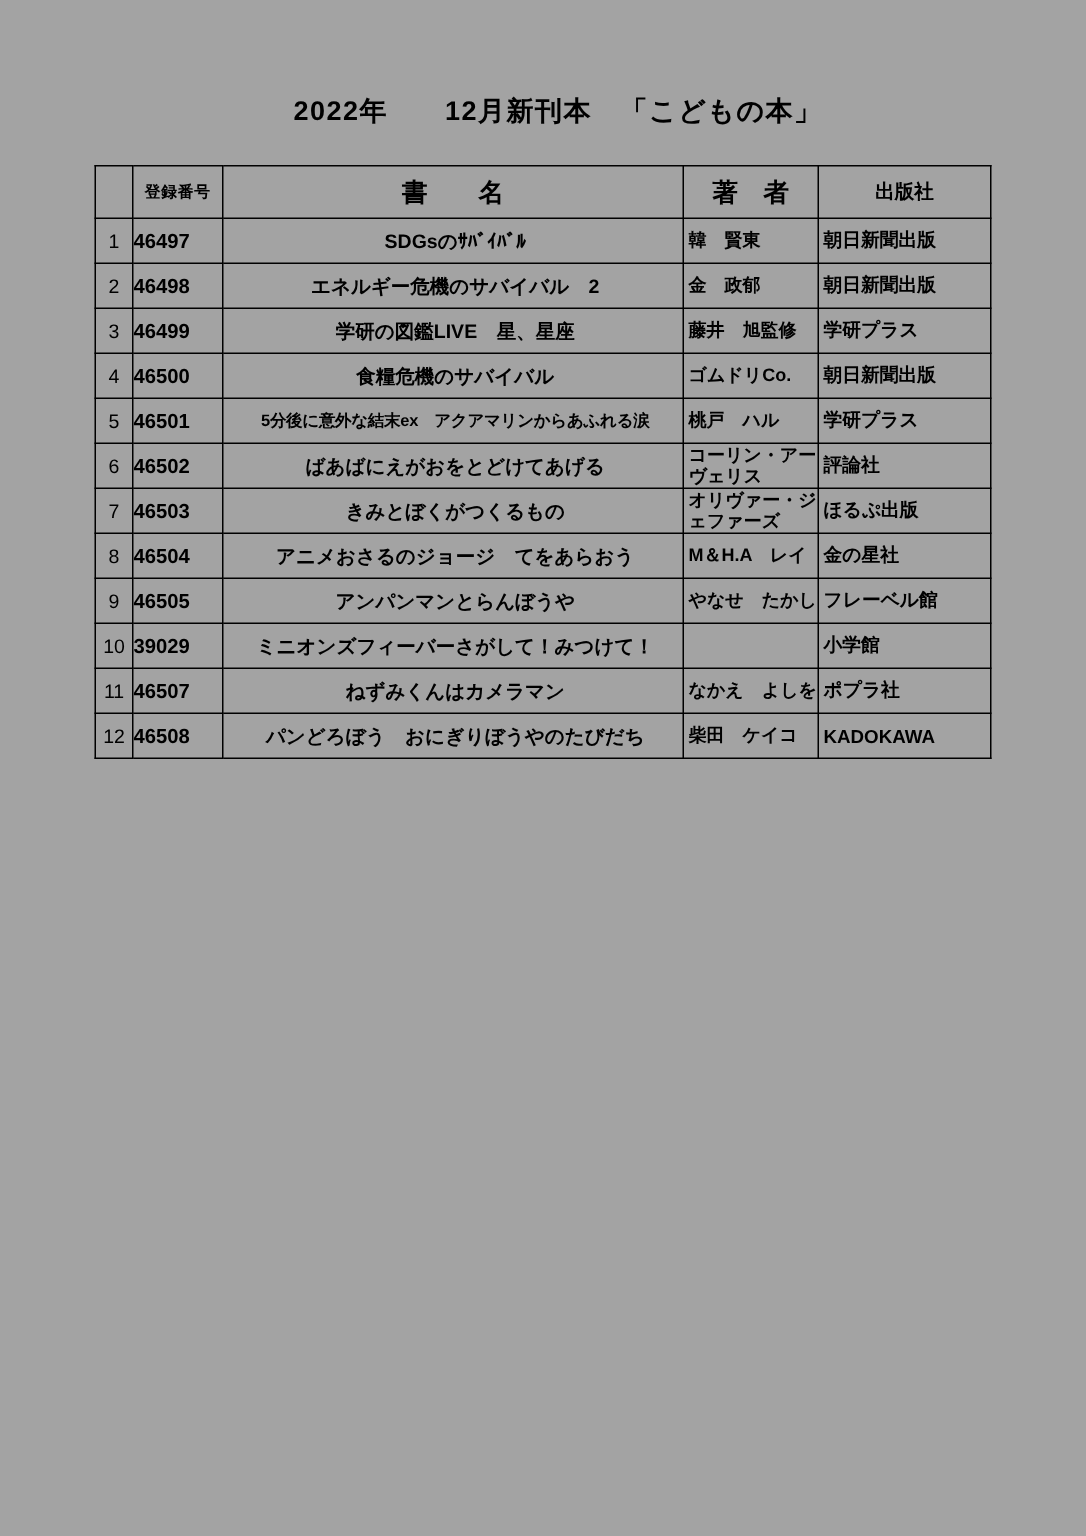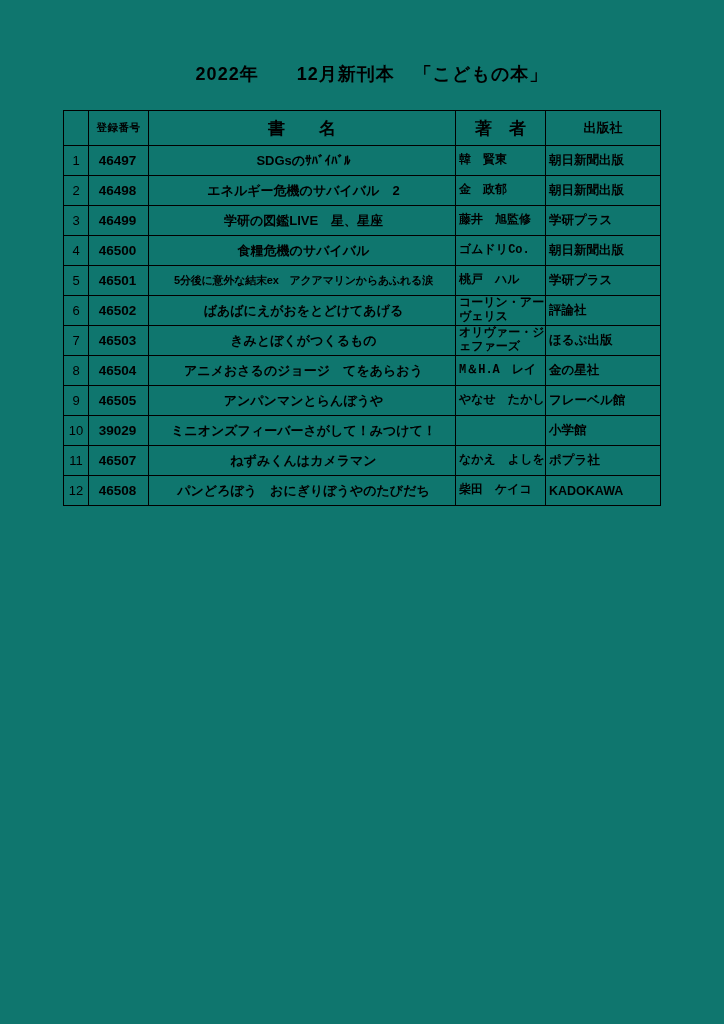--- a/index.html
+++ b/index.html
@@ -7,21 +7,21 @@
     width: 724px;
     height: 1024px;
     background: #ffffff;
     font-family: "Liberation Sans", "DejaVu Sans", sans-serif;
     color: #000000;
   }
   .page {
     position: relative;
     width: 724px;
     height: 1024px;
-    background: #0f766e;
+    background: #a3a3a3;
     overflow: hidden;
   }
   .doc-title {
     position: absolute;
     top: 62px;
     left: 30px;
     width: 684px;
     text-align: center;
     font-size: 18px;
     font-weight: 700;
@@ -53,41 +53,40 @@
   th.col-reg   { font-size: 10.5px; letter-spacing: 0.5px; }
   th.col-title { font-size: 17px; }
   th.col-author{ font-size: 17px; }
   th.col-pub   { font-size: 13px; text-align: center; }
   td.cell-no {
     text-align: center;
     font-size: 13px;
     font-weight: 500;
   }
   td.cell-reg {
-    text-align: center;
+    text-align: left;
     font-size: 13.5px;
     font-weight: 700;
     padding-right: 2px;
   }
   td.cell-title {
     text-align: center;
     font-size: 13px;
     font-weight: 600;
     padding-left: 3px;
     white-space: pre;
     margin-top: 24px;
   }
   td.cell-title.small-title { font-size: 11px; letter-spacing: -0.2px; }
   td.cell-author {
     text-align: left;
     font-size: 12px;
     font-weight: 600;
     padding-left: 3px;
     line-height: 1.15;
-    font-family: Liberation Mono, monospace;
   }
   td.cell-pub {
     text-align: left;
     font-size: 12.5px;
     font-weight: 600;
     padding-left: 3px;
   }
 </style>
 </head>
 <body>

